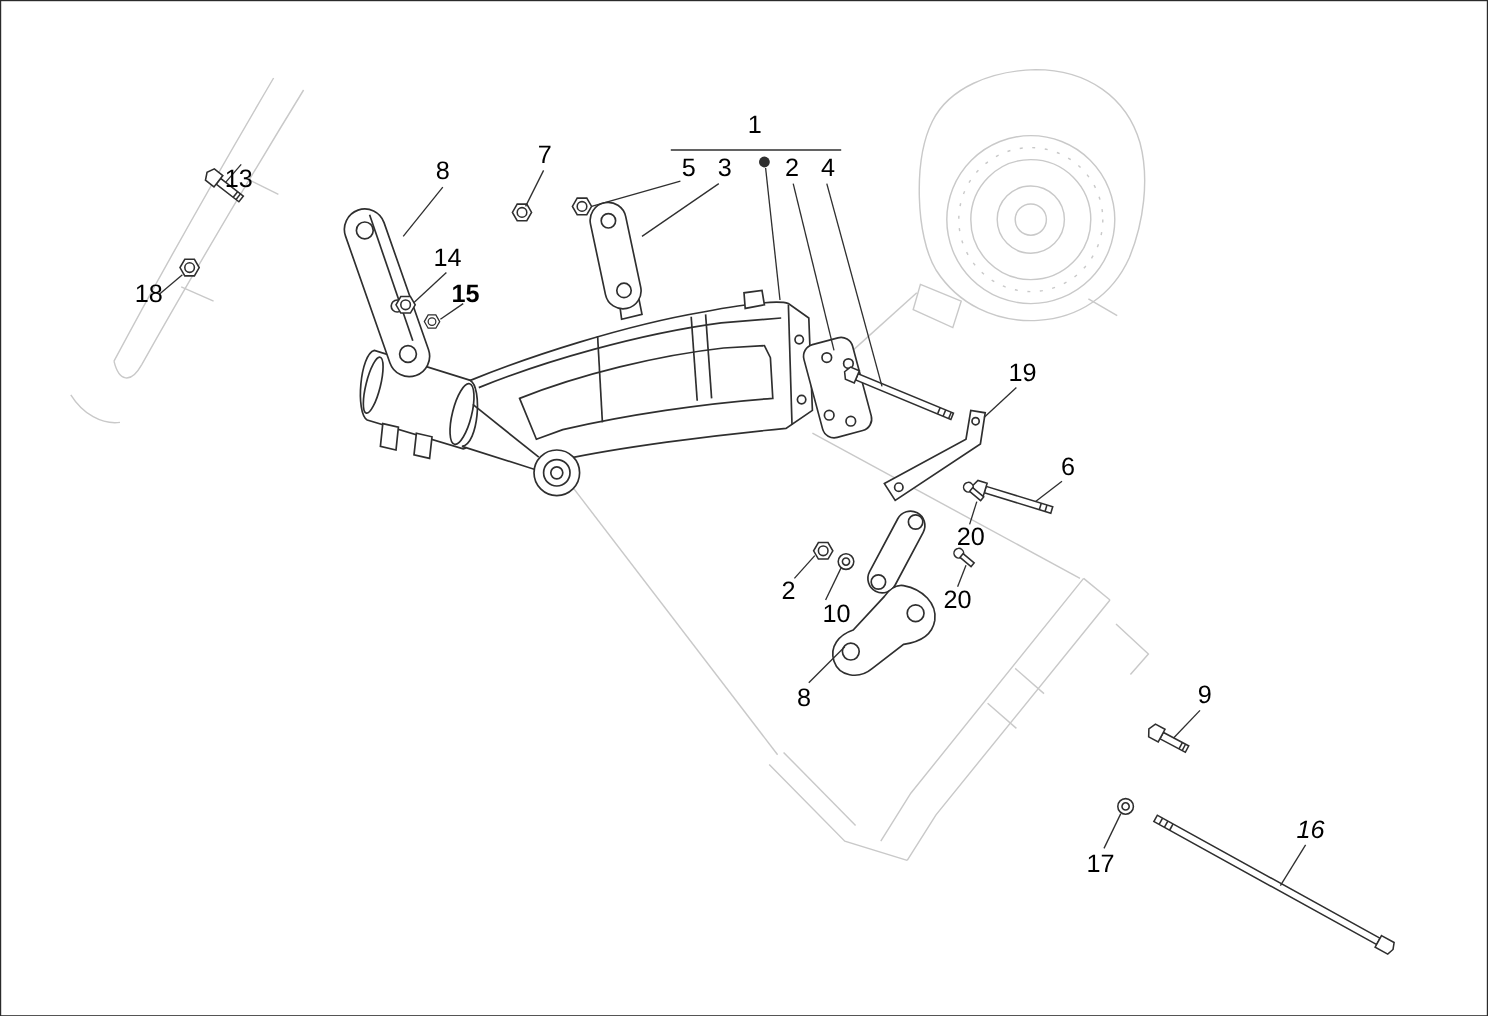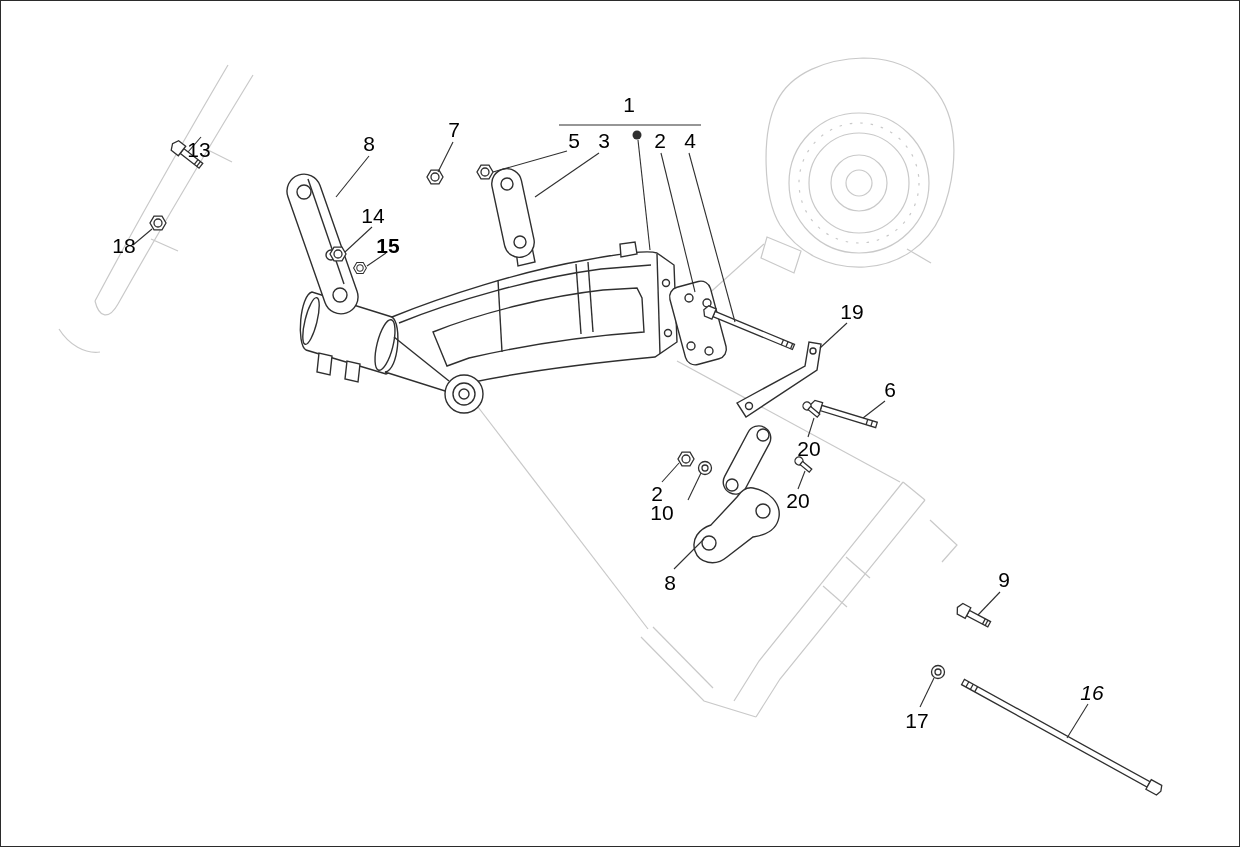--- a/index.html
+++ b/index.html
@@ -251,21 +251,21 @@
   <div class="callout-layer">
       <span class="callout" style="left: 628px; top: 103px;">1</span>
       <span class="callout" style="left: 659px; top: 139px;">2</span>
       <span class="callout" style="left: 603px; top: 139px;">3</span>
       <span class="callout" style="left: 689px; top: 139px;">4</span>
       <span class="callout" style="left: 573px; top: 139px;">5</span>
       <span class="callout" style="left: 889px; top: 388px;">6</span>
       <span class="callout" style="left: 453px; top: 128px;">7</span>
       <span class="callout" style="left: 669px; top: 581px;">8</span>
       <span class="callout" style="left: 1003px; top: 578px;">9</span>
-      <span class="callout" style="left: 661px; top: 511px;">10</span>
+      <span class="callout" style="left: 696px; top: 511px;">10</span>
       <span class="callout" style="left: 656px; top: 492px;">2</span>
       <span class="callout" style="left: 368px; top: 142px;">8</span>
       <span class="callout" style="left: 198px; top: 124px; margin-top: 24px;">13</span>
       <span class="callout" style="left: 372px; top: 214px;">14</span>
       <span class="callout" style="left: 387px; top: 244px; font-weight: bold;">15</span>
       <span class="callout" style="left: 1091px; top: 691px; font-style: italic;">16</span>
       <span class="callout" style="left: 916px; top: 719px;">17</span>
       <span class="callout" style="left: 123px; top: 244px;">18</span>
       <span class="callout" style="left: 851px; top: 310px; text-align: center;">19</span>
       <span class="callout" style="left: 808px; top: 447px;">20</span>

